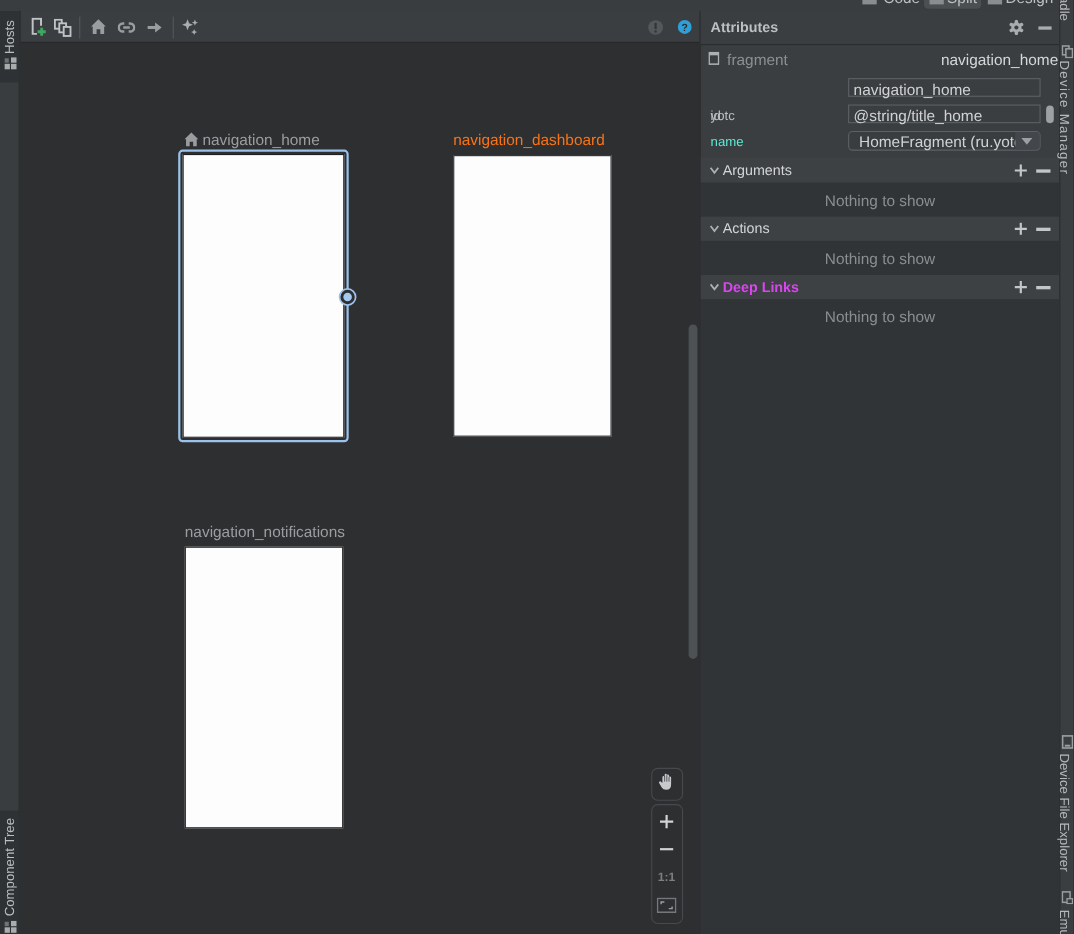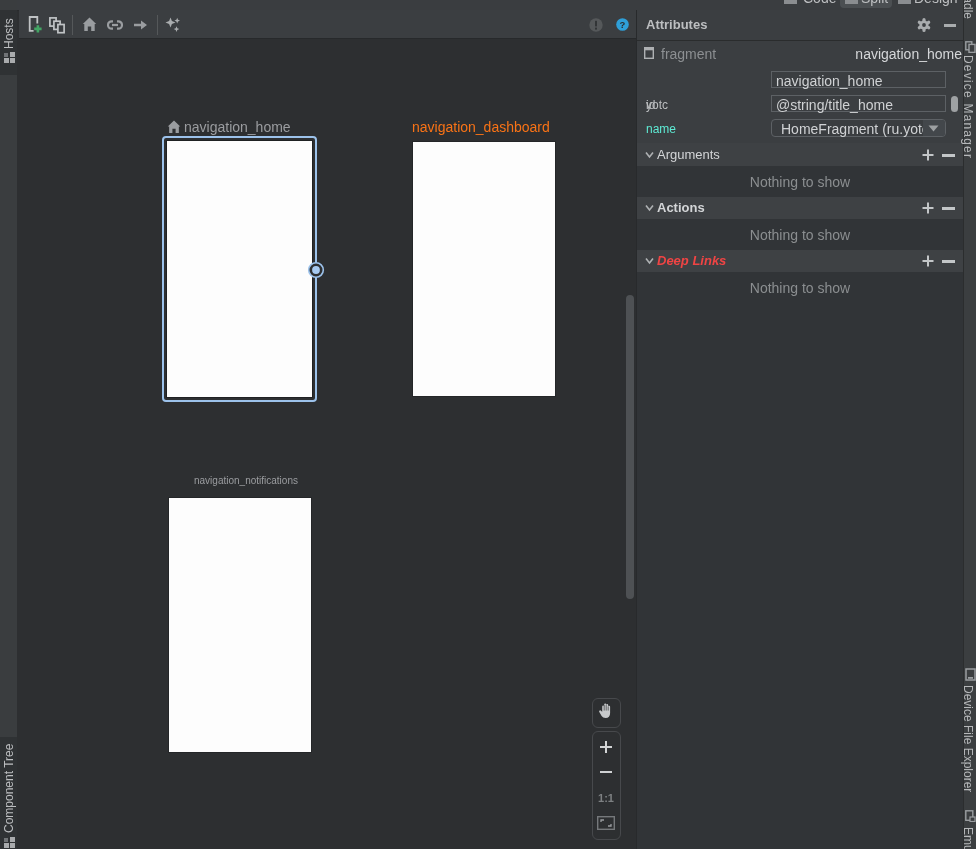--- a/index.html
+++ b/index.html
@@ -104,21 +104,21 @@
 <div class="abs" style="left:165.5px;top:139.5px;width:147px;height:258px;background:#fdfdfd;border:1.5px solid #1f2123;box-sizing:border-box;"></div>
 
 <svg class="abs" style="left:307px;top:261px;" width="18" height="18" viewBox="0 0 18 18">
   <circle cx="9" cy="9" r="7.3" fill="#2d2f31" stroke="#9cc2eb" stroke-width="1.6"></circle>
   <circle cx="9" cy="9" r="3.9" fill="#a6c9f0"></circle>
 </svg>
 
 <div class="abs" style="left:412px;top:119px;font-size:14px;color:#f97316;">navigation_dashboard</div>
 <div class="abs" style="left:412px;top:140.5px;width:144px;height:256px;background:#fdfdfd;border:1px solid #242628;box-sizing:border-box;"></div>
 
-<div class="abs" style="left:168px;top:475px;font-size:10px;color:#9b9da0;margin-left:26px;">navigation_notifications</div>
+<div class="abs" style="left:168px;top:475px;font-size:14px;color:#9b9da0;">navigation_notifications</div>
 <div class="abs" style="left:167.5px;top:497px;width:144px;height:256px;background:#fdfdfd;border:1px solid #242628;box-sizing:border-box;"></div>
 
 <div class="abs" style="left:626px;top:295px;width:8px;height:304px;background:#4e5154;border-radius:4px;"></div>
 
 <div class="abs" style="left:592px;top:698px;width:27px;height:28px;border:1px solid #47494c;border-radius:6px;"></div>
 <svg class="abs" style="left:597px;top:702px;" width="17" height="19" viewBox="0 0 17 19">
   <path d="M5.2 9.8 V4.6 Q5.2 3.5 6.2 3.5 Q7.2 3.5 7.2 4.6 V2.6 Q7.2 1.5 8.2 1.5 Q9.2 1.5 9.2 2.6 V3.2 Q9.2 2.1 10.2 2.1 Q11.2 2.1 11.2 3.2 V4.6 Q11.2 3.8 12.1 3.8 Q13.1 3.8 13.1 4.8 V11 Q13.1 16 8.6 16 Q5.8 16 4.6 13.9 L2.3 10.1 Q1.7 9.1 2.6 8.5 Q3.5 8 4.2 9 Z" fill="#c7c9cb"></path>
   <g stroke="#35383a" stroke-width="0.7" stroke-linecap="round">
     <path d="M7.2 3.6 V8.2 M9.2 3.2 V8.2 M11.2 4.8 V8.2"></path>
   </g>
@@ -182,33 +182,33 @@
   <path d="M6 0.5 V11.5 M0.5 6 H11.5" stroke="#c3c6c8" stroke-width="2"></path>
 </svg>
 <div class="abs" style="left:942px;top:154px;width:13px;height:2.5px;background:#c3c6c8;"></div>
 <div class="abs" style="left:637px;top:166px;width:326px;height:31px;background:#313437;"></div>
 <div class="abs" style="left:637px;top:174px;width:326px;text-align:center;font-size:14px;color:#8b8e90;">Nothing to show</div>
 
 <div class="abs" style="left:637px;top:197px;width:326px;height:22px;background:#3e4144;"></div>
 <svg class="abs" style="left:645px;top:204px;" width="9" height="8" viewBox="0 0 9 8">
   <path d="M1 1.5 L4.5 6 L8 1.5" fill="none" stroke="#aeb1b3" stroke-width="1.6"></path>
 </svg>
-<div class="abs" style="left:657px;top:200px;font-size:13px;font-weight:bold;color:#d3d5d7;">Actions</div>
+<div class="abs" style="left:657px;top:200px;font-size:13px;font-weight:normal;color:#d3d5d7;">Actions</div>
 <svg class="abs" style="left:922px;top:202px;" width="12" height="12" viewBox="0 0 12 12">
   <path d="M6 0.5 V11.5 M0.5 6 H11.5" stroke="#c3c6c8" stroke-width="2"></path>
 </svg>
 <div class="abs" style="left:942px;top:207px;width:13px;height:2.5px;background:#c3c6c8;"></div>
 <div class="abs" style="left:637px;top:219px;width:326px;height:31px;background:#313437;"></div>
 <div class="abs" style="left:637px;top:227px;width:326px;text-align:center;font-size:14px;color:#8b8e90;">Nothing to show</div>
 
 <div class="abs" style="left:637px;top:250px;width:326px;height:22px;background:#3e4144;"></div>
 <svg class="abs" style="left:645px;top:257px;" width="9" height="8" viewBox="0 0 9 8">
   <path d="M1 1.5 L4.5 6 L8 1.5" fill="none" stroke="#aeb1b3" stroke-width="1.6"></path>
 </svg>
-<div class="abs" style="left:657px;top:253px;font-size:13px;font-weight:bold;color:#ef4444;font-style:italic;">Deep Links</div>
+<div class="abs" style="left:657px;top:253px;font-size:13px;font-weight:bold;color:#d946ef;">Deep Links</div>
 <svg class="abs" style="left:922px;top:255px;" width="12" height="12" viewBox="0 0 12 12">
   <path d="M6 0.5 V11.5 M0.5 6 H11.5" stroke="#c3c6c8" stroke-width="2"></path>
 </svg>
 <div class="abs" style="left:942px;top:260px;width:13px;height:2.5px;background:#c3c6c8;"></div>
 <div class="abs" style="left:637px;top:272px;width:326px;height:577px;background:#313437;"></div>
 <div class="abs" style="left:637px;top:280px;width:326px;text-align:center;font-size:14px;color:#8b8e90;">Nothing to show</div>
 
 <div class="abs" style="left:963px;top:0;width:13px;height:849px;background:#3b3e40;border-left:1px solid #2b2d2e;box-sizing:border-box;"></div>
 <div class="vtextdn" style="left:975px;top:-17.5px;">Gradle</div>
 <svg class="abs" style="left:965px;top:41px;" width="11" height="12" viewBox="0 0 11 12">

